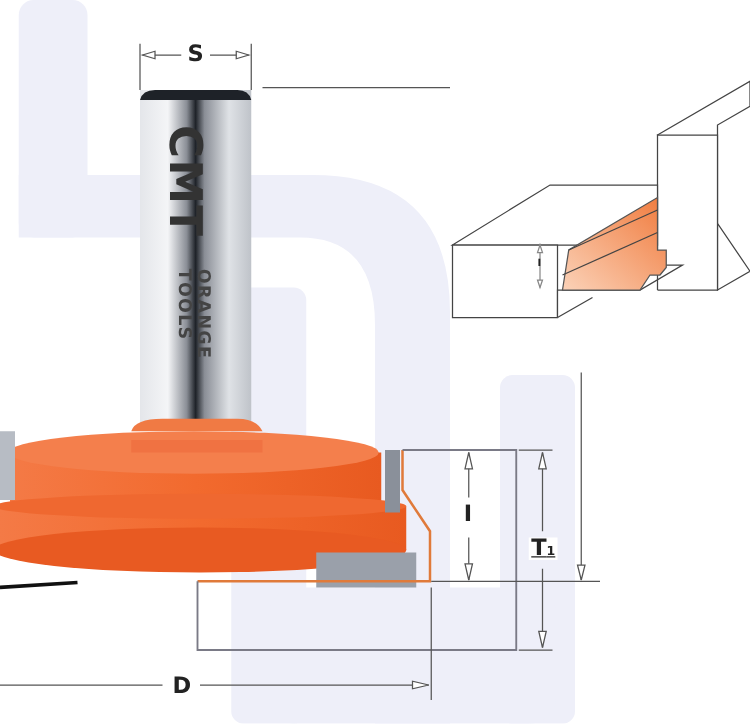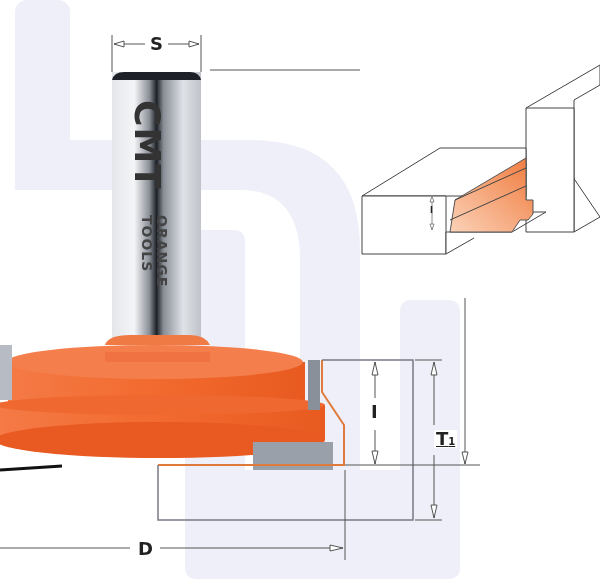--- a/index.html
+++ b/index.html
@@ -120,18 +120,18 @@
       <path d="M432 230 L430 224 L434 224 Z" fill="#fff" stroke="#888"></path>
     </g>
   </svg>
 
   <div class="brand" style="left:168px; top:100px; font-size:36px; color:#333;">CMT</div>
   <div class="brand" style="left:170px; top:215px; font-size:14px;">ORANGE</div>
   <div class="brand" style="left:155px; top:215px; font-size:14px;">TOOLS</div>
 
   <div class="lbl" style="left:148px; top:35px; font-size:18px;">S</div>
   <div class="lbl" style="left:369px; top:403px; font-size:18px;">I</div>
-  <div class="lbl" style="left:434px; top:430px; font-size:18px;text-decoration:underline;">
+  <div class="lbl" style="left:423px; top:430px; font-size:18px;text-decoration:underline;">
     <span>T</span><span style="font-size:10px;">1</span>
   </div>
   <div class="lbl" style="left:136px; top:540px; font-size:18px;">D</div>
   <div class="lbl" style="left:428px; top:207px; font-size:8px; background:transparent;">I</div>
 </div>
 
 </body></html>

